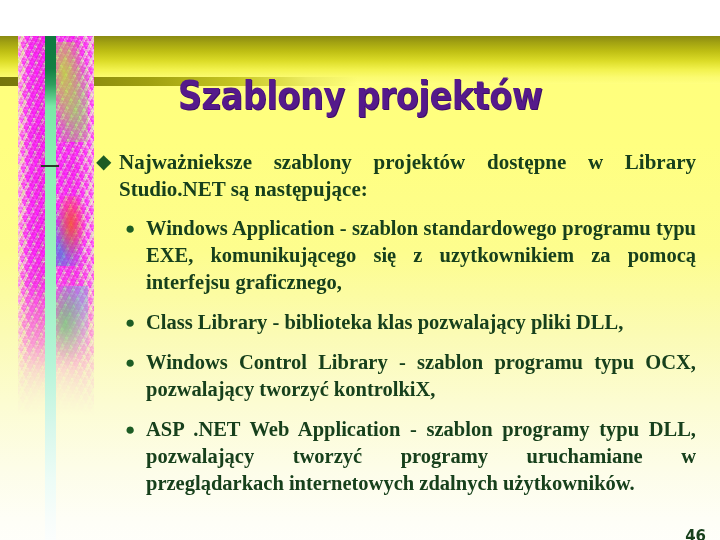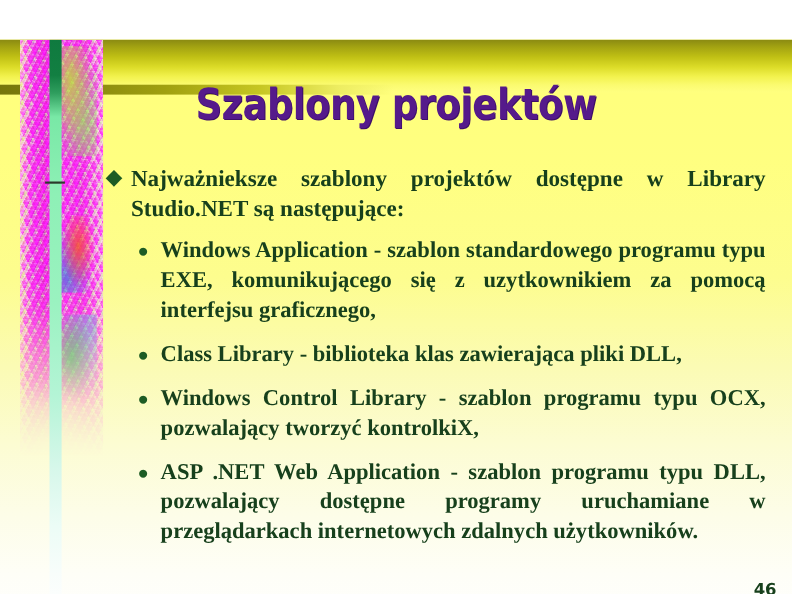--- a/index.html
+++ b/index.html
@@ -261,31 +261,31 @@
 
     <div class="lvl2-group">
 
       <div class="lvl2 justify-all">
         <span class="bullet">●</span>
         <span class="txt">Windows Application - szablon standardowego programu typu EXE, komunikującego się z uzytkownikiem za pomocą interfejsu graficznego,</span>
       </div>
 
       <div class="lvl2 justify-all">
         <span class="bullet">●</span>
-        <span class="txt">Class Library - biblioteka klas zawierająca pliki DLL,</span>
+        <span class="txt">Class Library - biblioteka klas pozwalający pliki DLL,</span>
       </div>
 
       <div class="lvl2 justify-all">
         <span class="bullet">●</span>
         <span class="txt">Windows Control Library - szablon programu typu OCX, pozwalający tworzyć kontrolkiX,</span>
       </div>
 
       <div class="lvl2 justify-all">
         <span class="bullet">●</span>
-        <span class="txt">ASP .NET Web Application - szablon programu typu DLL, pozwalający dostępne programy uruchamiane w przeglądarkach internetowych zdalnych użytkowników.</span>
+        <span class="txt">ASP .NET Web Application - szablon programy typu DLL, pozwalający tworzyć programy uruchamiane w przeglądarkach internetowych zdalnych użytkowników.</span>
       </div>
 
     </div>
   </div>
 
   <div class="slide-number">46</div>
 
 </div>
 
 </body></html>

